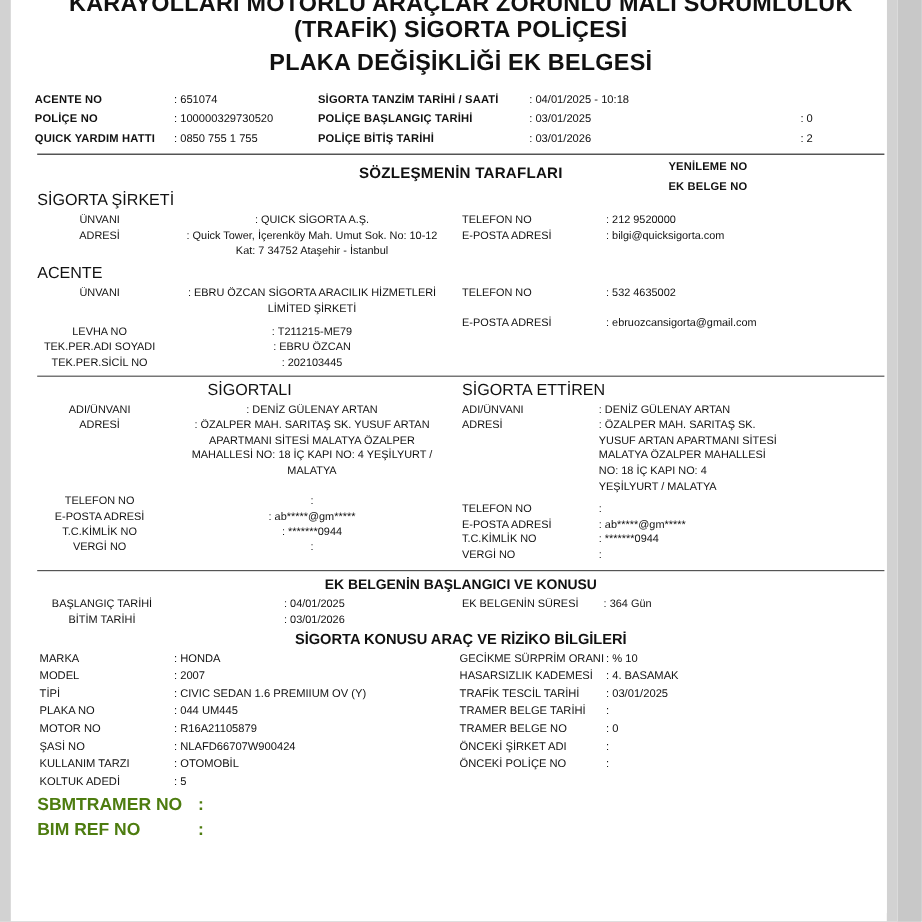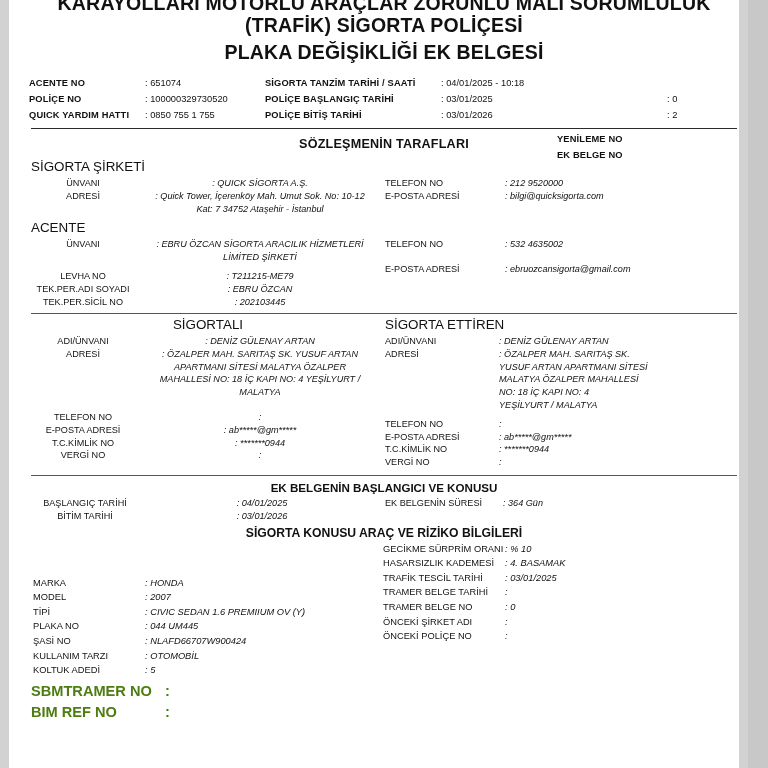--- a/index.html
+++ b/index.html
@@ -125,21 +125,21 @@
   }
   .col-left { width: 354px; flex: 0 0 354px; text-align: center; }
   .col-right { width: 352px; flex: 0 0 352px; }
 
   .fld {
     display: flex;
     align-items: flex-start;
     line-height: 12.8px;
   }
   .fld .k { flex: 0 0 auto; }
-  .fld .v { flex: 1 1 auto; white-space: pre-line; font-style: italic; }
+  .fld .v { flex: 1 1 auto; white-space: pre-line; }
 
   .k-w1 { width: 104px; }
   .k-w3 { width: 108px; }
   .k-w4 { width: 112px; }
   .k-w5 { width: 114px; }
   .k-w6 { width: 120px; }
 
   .spacer-6 { height: 6px; }
   .spacer-12 { height: 12px; }
 
@@ -153,21 +153,21 @@
   }
 
   
   .veh {
     display: flex;
     font-size: 9.3px;
     line-height: 14.5px;
     color: #111;
     padding-left: 24px;
   }
-  .veh-col-l { width: 350px; flex: 0 0 350px; margin-top: 34px; }
+  .veh-col-l { width: 350px; flex: 0 0 350px; }
   .veh-col-r { width: 350px; flex: 0 0 350px; }
   .veh .fld { line-height: 14.6px; }
 
   .big-fld {
     display: flex;
     font-size: 14.6px;
     font-weight: bold;
     line-height: 21px;
     color: #4d7c0f;
     padding-left: 22px;
@@ -408,20 +408,24 @@
         </div>
         <div class="fld">
           <div class="k k-w4">TİPİ</div>
           <div class="v">: CIVIC SEDAN 1.6 PREMIIUM OV (Y)</div>
         </div>
         <div class="fld">
           <div class="k k-w4">PLAKA NO</div>
           <div class="v">: 044 UM445</div>
         </div>
         <div class="fld">
+          <div class="k k-w4">MOTOR NO</div>
+          <div class="v">: R16A21105879</div>
+        </div>
+        <div class="fld">
           <div class="k k-w4">ŞASİ NO</div>
           <div class="v">: NLAFD66707W900424</div>
         </div>
         <div class="fld">
           <div class="k k-w4">KULLANIM TARZI</div>
           <div class="v">: OTOMOBİL</div>
         </div>
         <div class="fld">
           <div class="k k-w4">KOLTUK ADEDİ</div>
           <div class="v">: 5</div>

